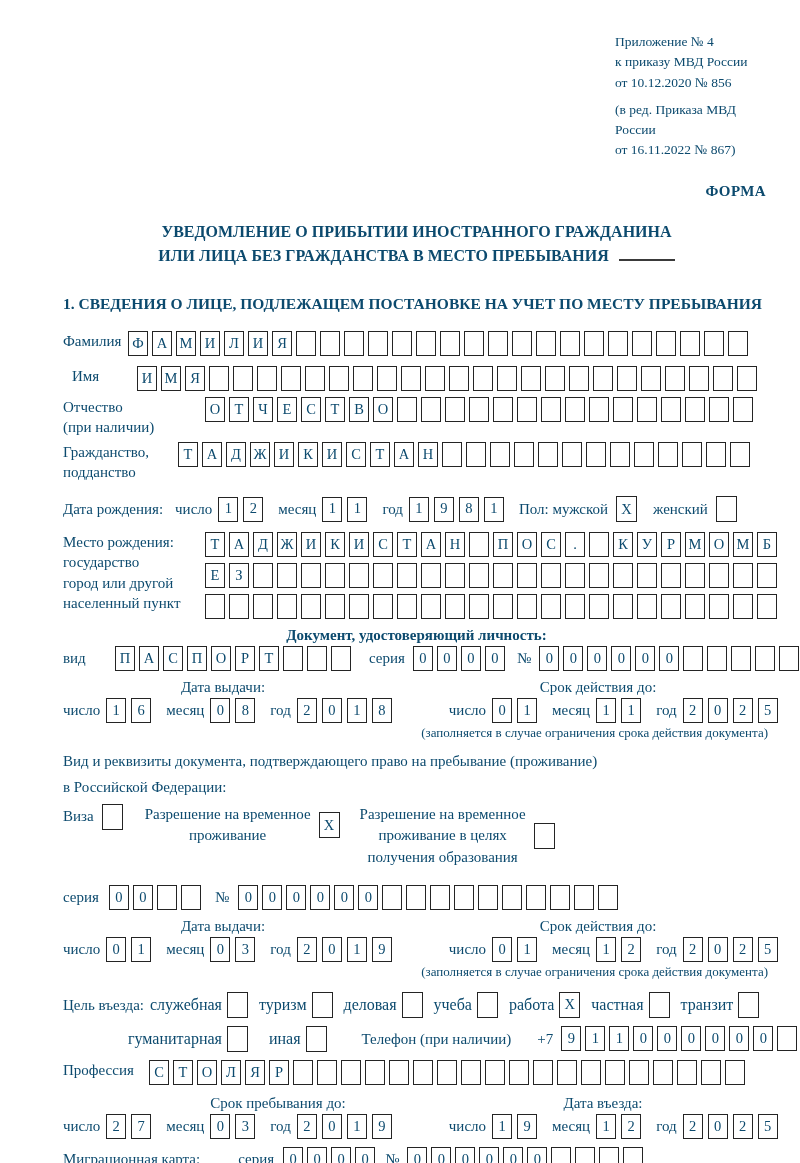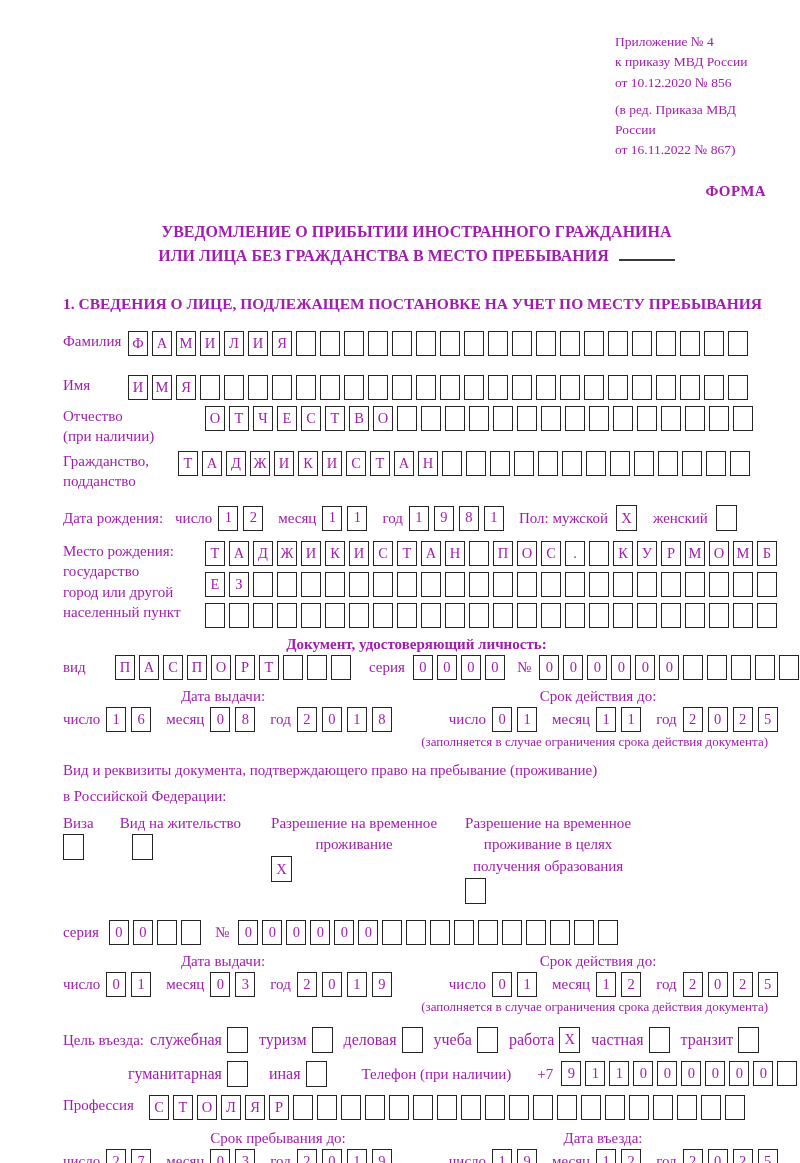--- a/index.html
+++ b/index.html
@@ -1,17 +1,17 @@
 <!DOCTYPE html>
 <html><head>
 <meta charset="utf-8">
 <style>
   html,body{margin:0;padding:0;background:#fff;}
   .page{position:relative;width:800px;height:1163px;box-sizing:border-box;background:#fff;
-        color:#a21caf;font-family:"Liberation Serif",serif;padding:32px 30px 0 63px;overflow:hidden;}
+        color:#0c4a6e;font-family:"Liberation Serif",serif;padding:32px 30px 0 63px;overflow:hidden;}
   .hdr{margin-left:552px;font-size:13.5px;line-height:1.5;}
   .hdr .rev{margin-top:7px;}
   .forma{margin-top:22px;text-align:right;padding-right:4px;font-weight:bold;font-size:15px;letter-spacing:.4px;}
   .title{margin-top:20px;text-align:center;font-weight:bold;font-size:16px;line-height:1.55;}
   .t-underline{display:inline-block;width:56px;border-bottom:2.2px solid #3a3a3a;margin-left:10px;height:13px;}
   .sec-h{margin-top:26px;font-weight:bold;font-size:15.5px;}
   .row{display:flex;align-items:flex-start;}
   .crow{display:flex;align-items:center;}
   .lbl{font-size:15px;line-height:1.35;flex:0 0 auto;}
   .boxes{display:flex;flex:0 0 auto;flex-wrap:nowrap;}
@@ -21,25 +21,25 @@
   .cb{box-sizing:border-box;flex:0 0 auto;width:21px;height:26px;border:1.6px solid #242424;
       display:inline-flex;align-items:center;justify-content:center;font-size:14.5px;background:#fff;}
   .dgrp{display:flex;align-items:center;}
   .dgrp .w{margin-right:6px;text-align:center;}
   .dgrp .boxes{margin-right:10px;}
   .dgrp .box{margin-right:5px;}
   .w65{width:65px;} .w52{width:52px;} .w115{width:115px;} .w142{width:142px;} .w82{width:86px;}
   .stackgap{margin-top:6px;}
   .note{font-size:13px;text-align:right;padding-right:2px;}
   .capline{display:flex;font-size:15px;}
-  .mt2{margin-top:2px;} .mt3{margin-top:19px;} .mt4{margin-top:4px;} .mt6{margin-top:6px;}
+  .mt2{margin-top:2px;} .mt3{margin-top:10px;justify-content:center;} .mt4{margin-top:4px;} .mt6{margin-top:6px;}
   .mt8{margin-top:8px;} .mt10{margin-top:10px;} .mt12{margin-top:12px;} .mt14{margin-top:14px;}
   .mt16{margin-top:16px;} .mt18{margin-top:18px;}
   .doc-h{margin-top:8px;text-align:center;font-weight:bold;font-size:15px;}
-  .permit-item{display:flex;align-items:flex-start;flex-direction:column;}
+  .permit-item{display:flex;align-items:center;}
   .permit-item .plabel{font-size:15px;line-height:1.45;text-align:center;margin-right:8px;}
   .purpose{display:flex;align-items:center;margin-right:11px;}
   .purpose .plbl{margin-right:5px;font-size:16px;}
 </style>
 </head>
 <body>
 
 <div class="page">
 
   <div class="hdr">
@@ -394,24 +394,20 @@
   <div class="note mt2">(заполняется в случае ограничения срока действия документа)</div>
 
   <div class="lbl mt10">Вид и реквизиты документа, подтверждающего право на пребывание (проживание)</div>
   <div class="lbl mt6">в Российской Федерации:</div>
 
   <div class="row mt6">
     <div class="permit-item">
       <div class="plabel">Виза</div>
       <span class="cb"></span>
     </div>
-    <div class="permit-item" style="margin-left:18px;">
-      <div class="plabel">Вид на жительство</div>
-      <span class="cb" style="margin-left:12px;"></span>
-    </div>
     <div class="permit-item" style="margin-left:22px;">
       <div class="plabel">
         <div>Разрешение на временное</div>
         <div>проживание</div>
       </div>
       <span class="cb">X</span>
     </div>
     <div class="permit-item" style="margin-left:20px;">
       <div class="plabel">
         <div>Разрешение на временное</div>

